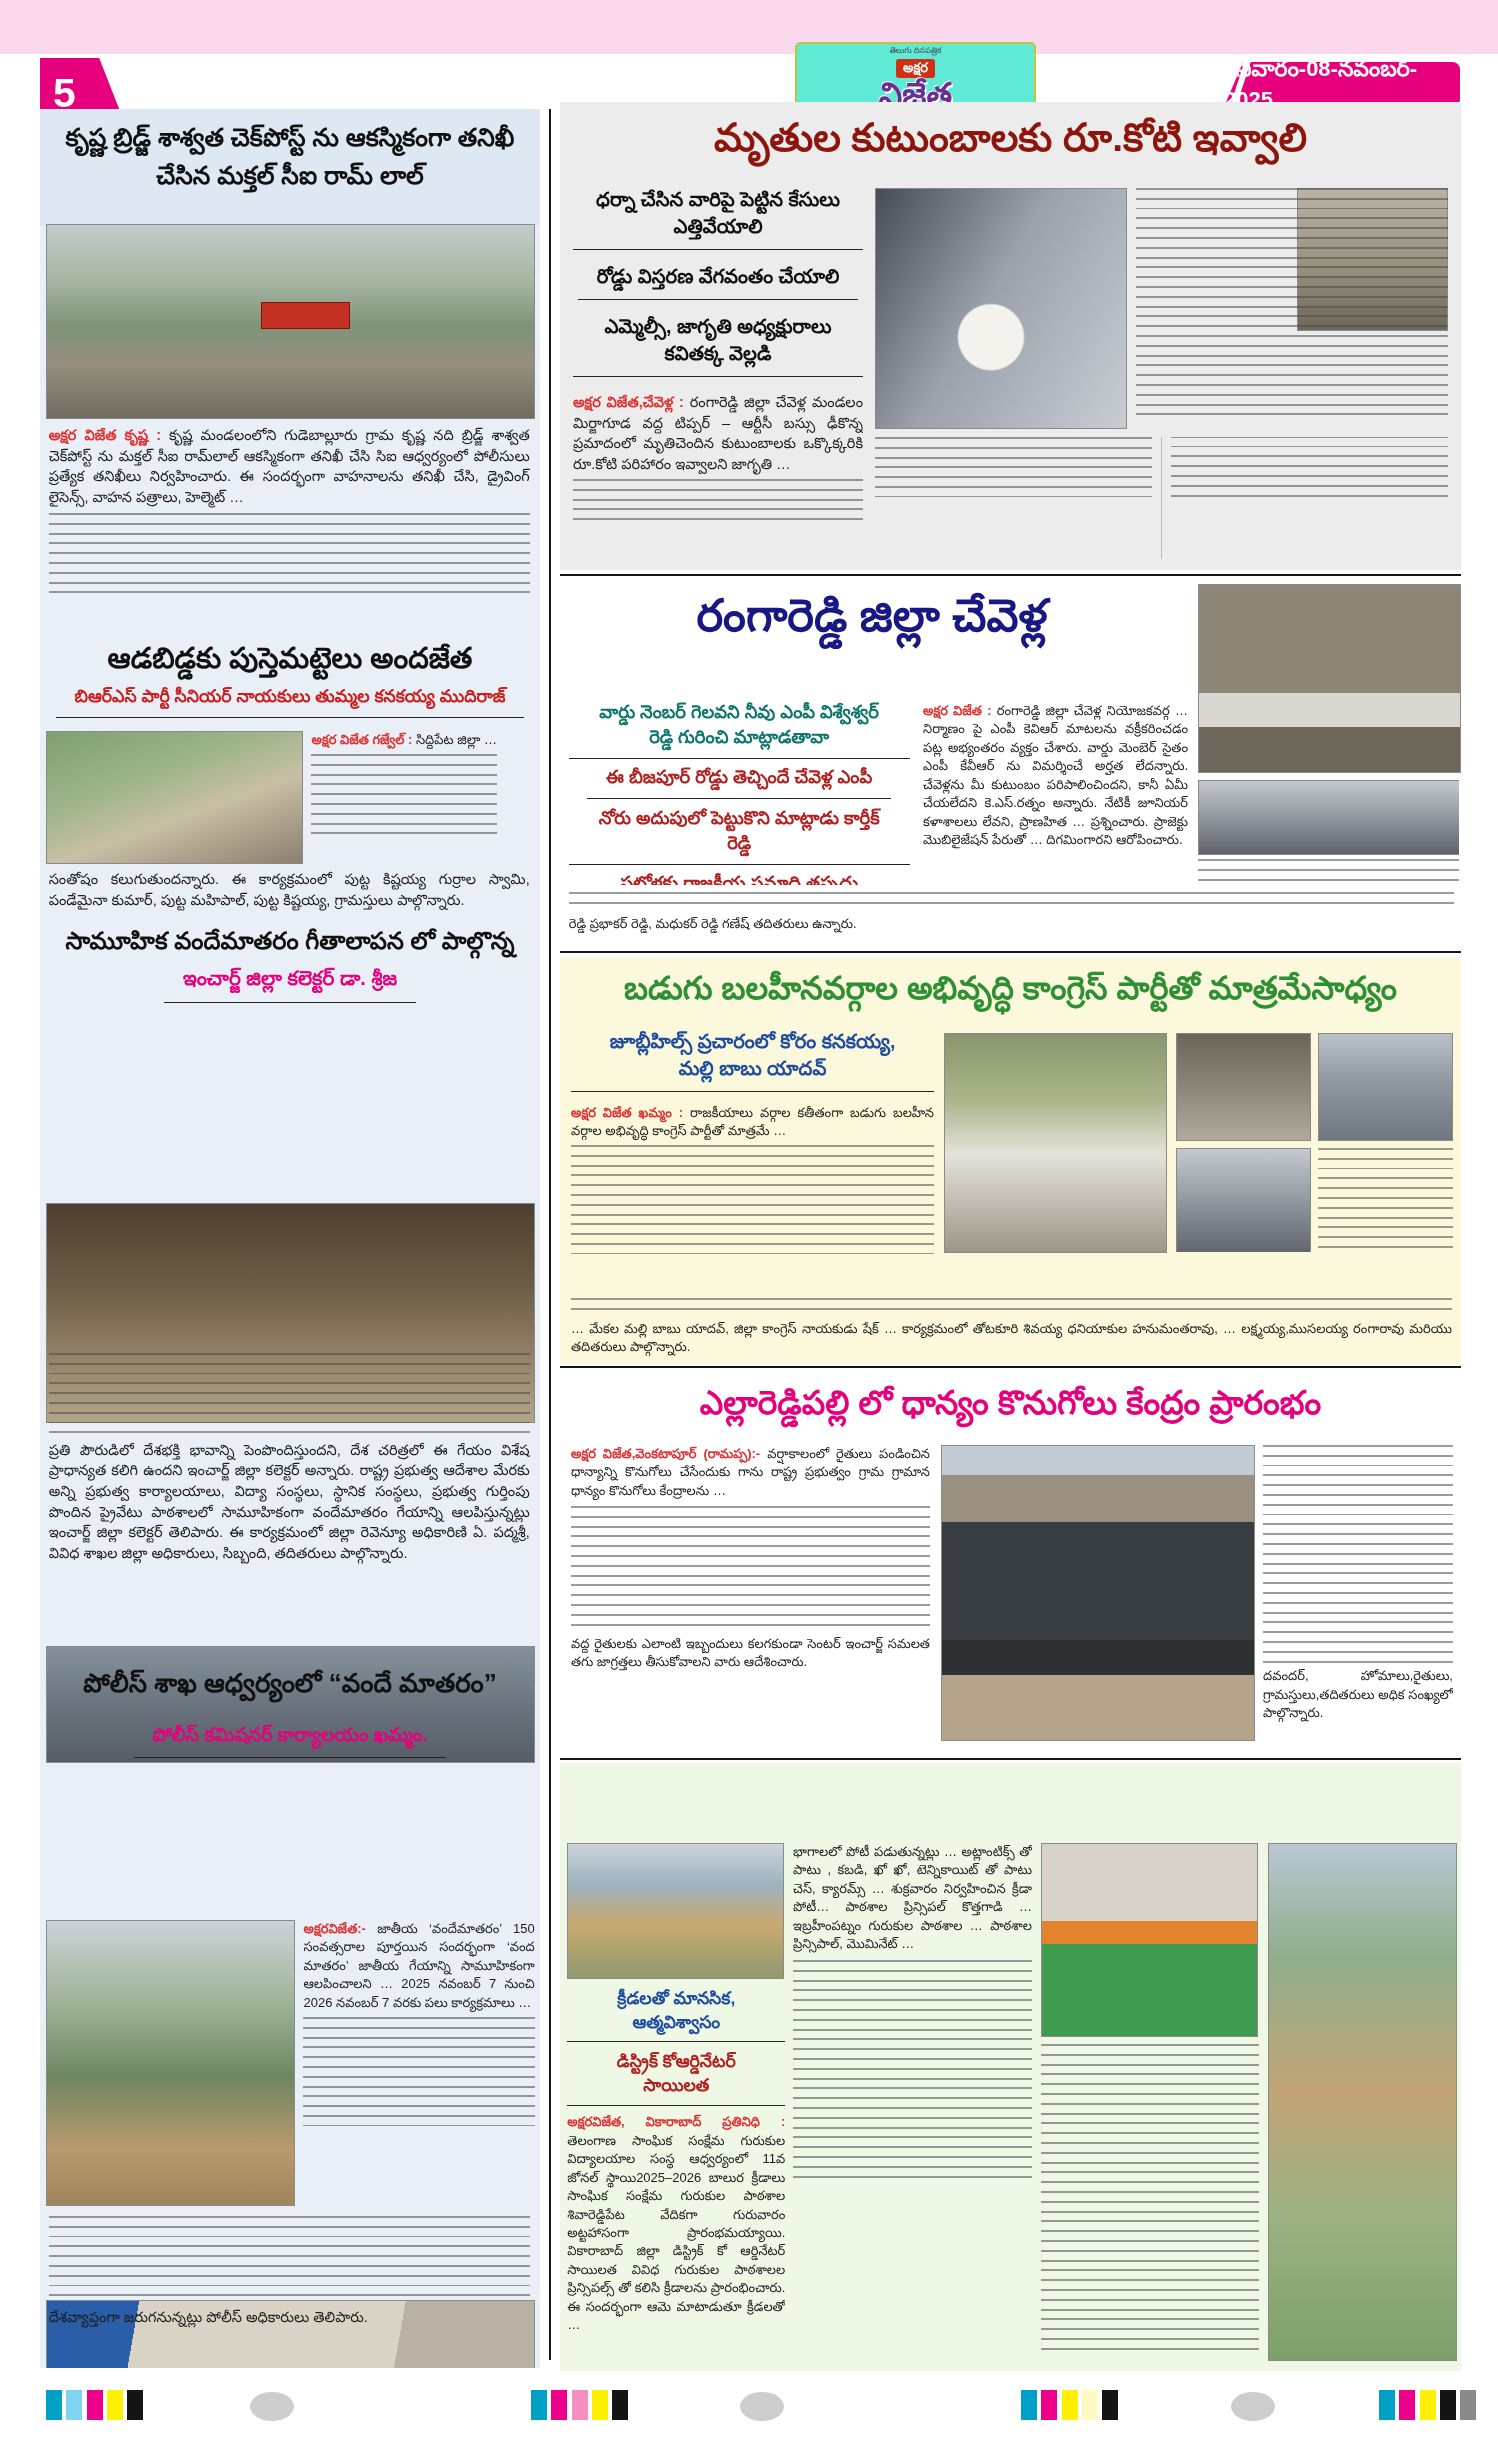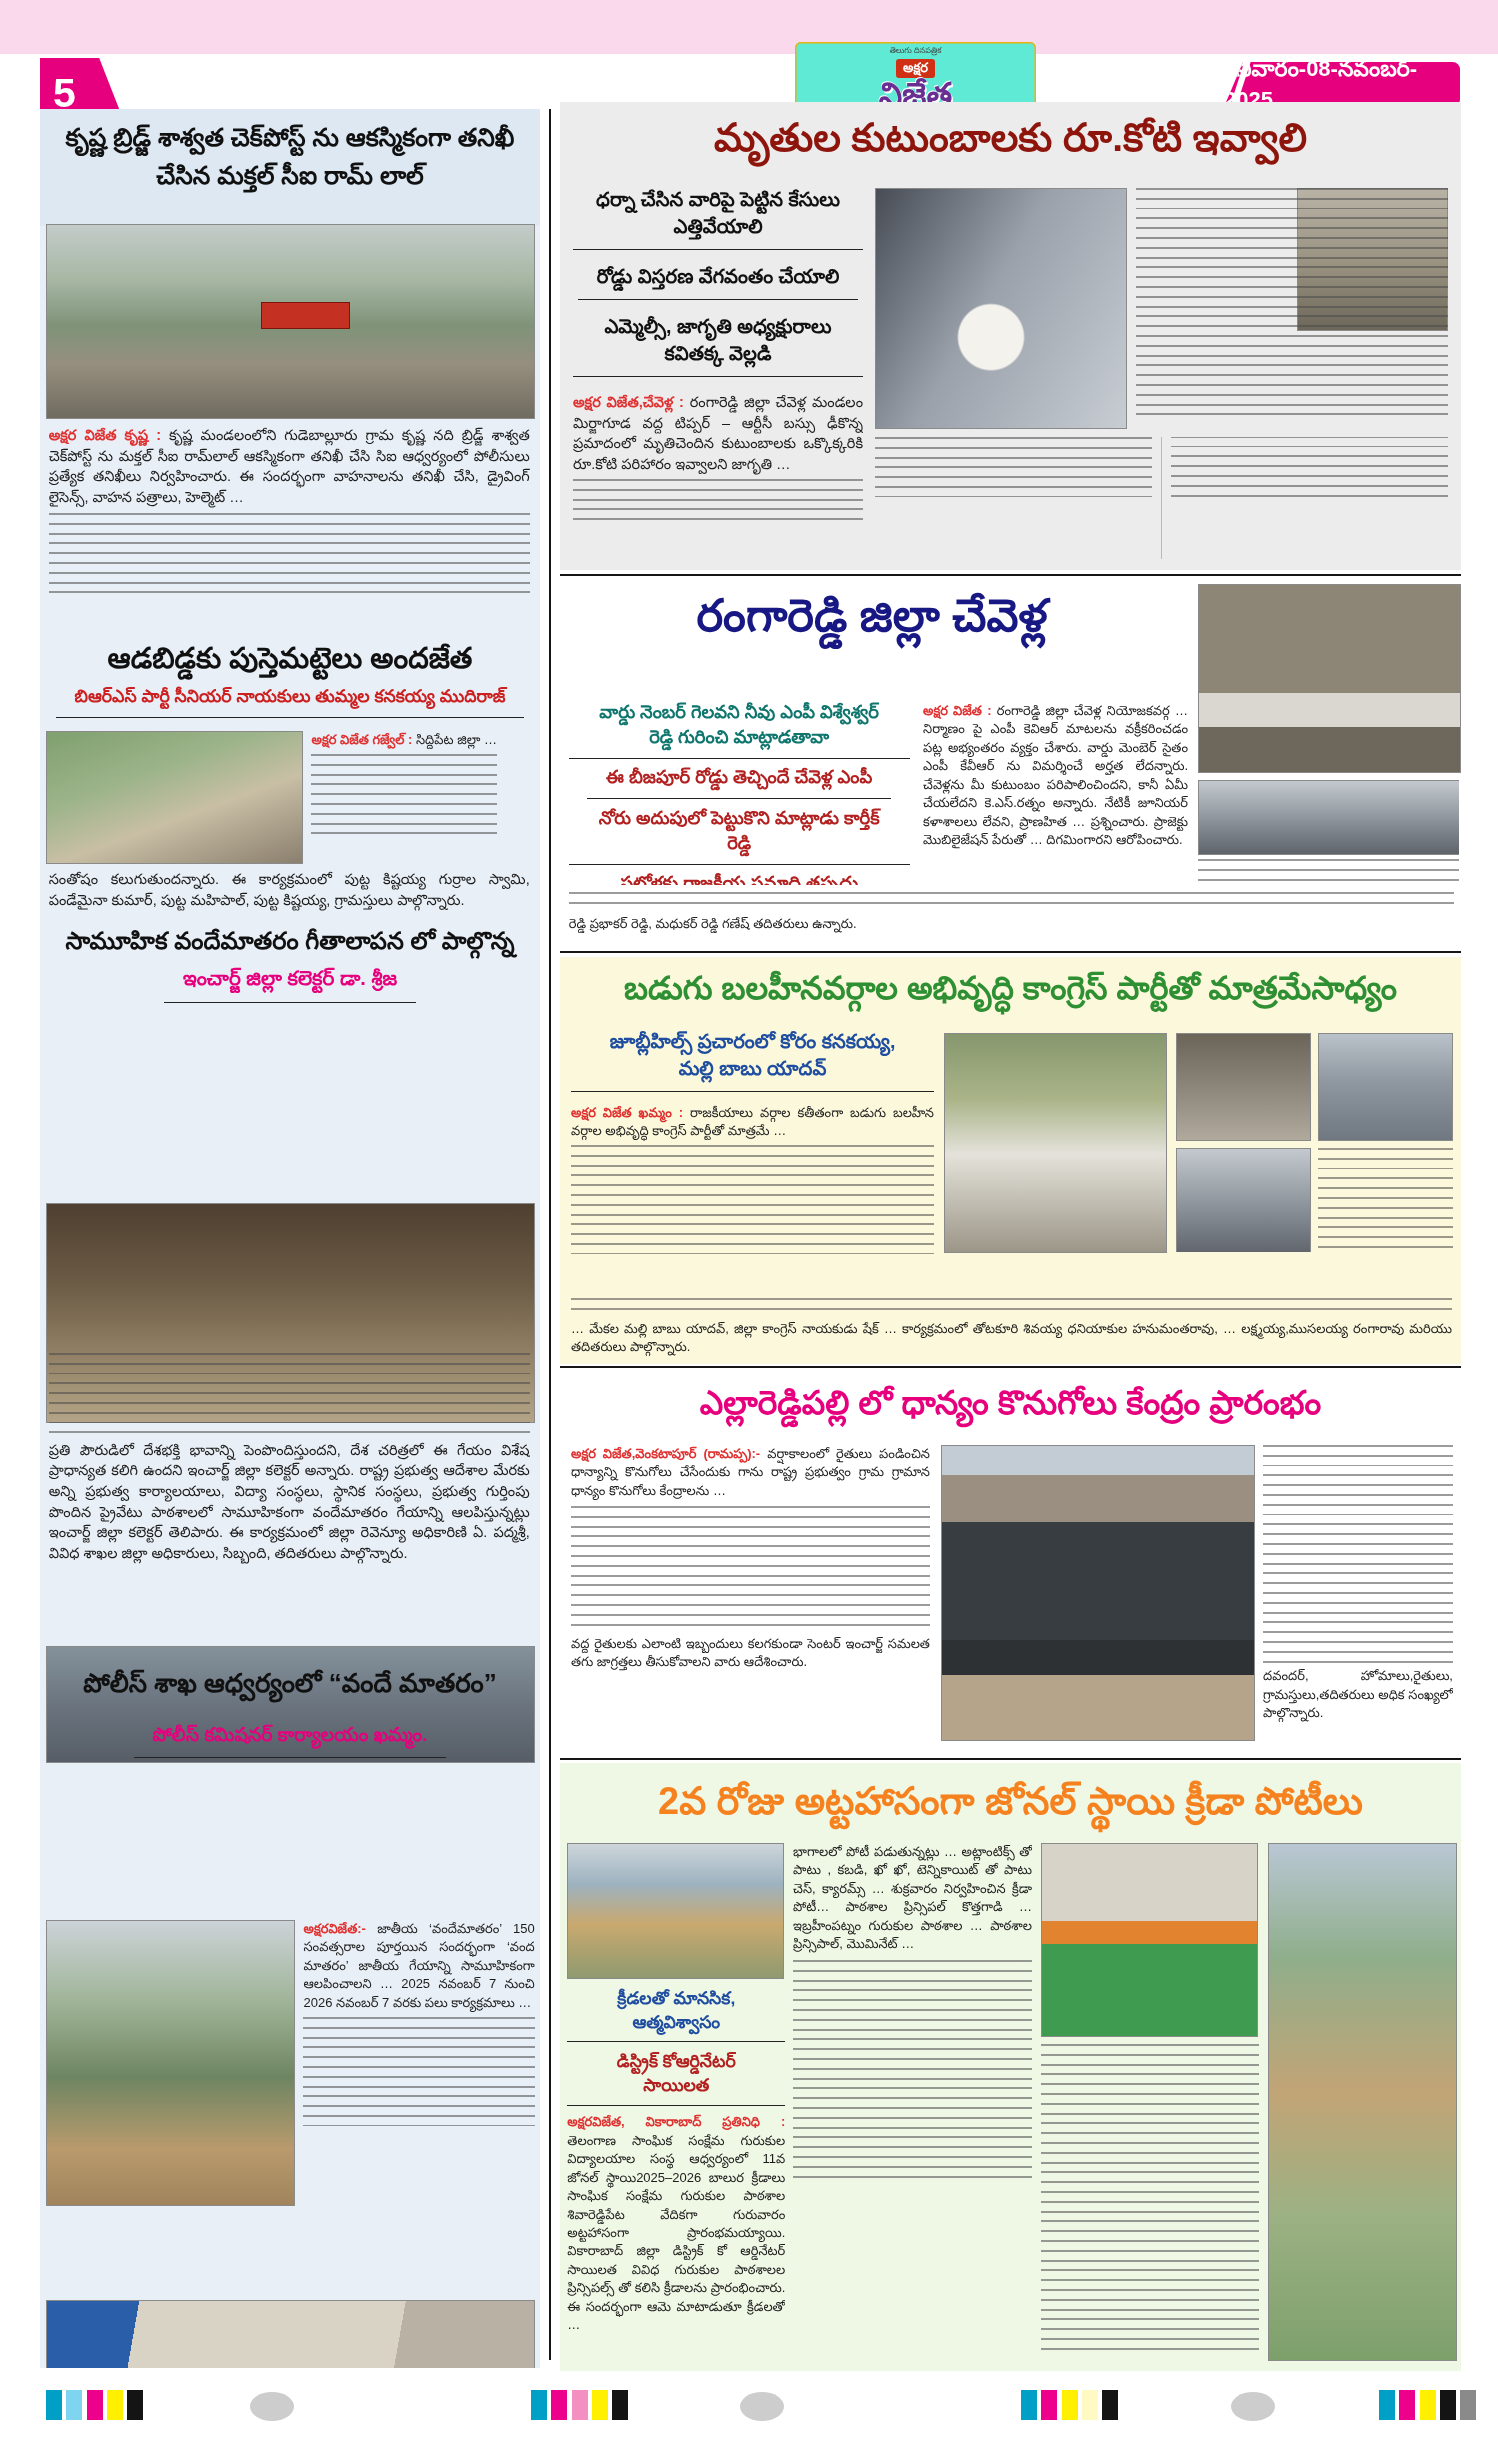--- a/index.html
+++ b/index.html
@@ -120,20 +120,24 @@
     </div>
     <div class="abs photo p-policeoffice" style="left:5.8px;top:1659px;width:487px;height:145px;"></div>
     <div class="abs" style="left:5.8px;top:1811px;width:489px;height:289px;display:flex;gap:8.7px;">
       <div class="photo p-parade" style="width:247px;height:284px;flex:none;"></div>
       <div class="body small">
         <span class="dl">అక్షరవిజేత:-</span>
         <span>జాతీయ ‘వందేమాతరం’ 150 సంవత్సరాల పూర్తయిన సందర్భంగా ‘వంద మాతరం’ జాతీయ గేయాన్ని సామూహికంగా ఆలపించాలని … 2025 నవంబర్ 7 నుంచి 2026 నవంబర్ 7 వరకు పలు కార్యక్రమాలు …</span>
         <div class="fill" style="height:109px;margin-top:4.4px;"></div>
       </div>
     </div>
+    <div class="abs body" style="left:8.7px;top:2107px;width:481px;height:138px;">
+      <div class="fill" style="height:87px;margin-bottom:4.4px;"></div>
+      <span>దేశవ్యాప్తంగా జరుగనున్నట్లు పోలీస్ అధికారులు తెలిపారు.</span>
+    </div>
   </div>
 
   <div class="abs hr" style="left:549px;top:109px;width:1.5px;height:2251px;"></div>
 
   <div class="abs" style="left:560px;top:102px;width:901px;height:468px;background:#ececec;">
     <div class="abs hl" style="left:0;top:7.3px;width:901px;height:73px;font-size:39px;color:#8d150c;">మృతుల కుటుంబాలకు రూ.కోటి ఇవ్వాలి</div>
     <div class="abs" style="left:13px;top:86px;width:290px;height:200px;">
       <div class="sub" style="font-size:19.6px;margin-bottom:14.5px;"><span class="in">ధర్నా చేసిన వారిపై పెట్టిన కేసులు ఎత్తివేయాలి</span></div>
       <div class="sub" style="font-size:19.6px;margin-bottom:14.5px;"><span class="in">రోడ్డు విస్తరణ వేగవంతం చేయాలి</span></div>
       <div class="sub" style="font-size:19.6px;"><span class="in">ఎమ్మెల్సీ, జాగృతి అధ్యక్షురాలు కవితక్క వెల్లడి</span></div>
@@ -216,21 +220,20 @@
     <div class="abs photo p-paddy" style="left:381px;top:73px;width:312px;height:294px;"></div>
     <div class="abs body small" style="left:703px;top:73px;width:190px;height:299px;">
       <div class="fill" style="height:218px;margin-bottom:4.4px;"></div>
       <span>దవందర్, హోమాలు,రైతులు, గ్రామస్తులు,తదితరులు అధిక సంఖ్యలో పాల్గొన్నారు.</span>
     </div>
   </div>
 
   <div class="abs hr" style="left:560px;top:1758px;width:901px;height:1.5px;"></div>
 
   <div class="abs" style="left:560px;top:1763px;width:901px;height:608px;background:#eff7e5;">
-    <div class="abs hl" style="left:0;top:10px;width:901px;height:62px;font-size:38px;color:#f5821f;">2వ రోజు అట్టహాసంగా జోనల్ స్థాయి క్రీడా పోటీలు</div>
     <div class="abs" style="left:7.3px;top:80px;width:218px;height:519px;">
       <div class="photo p-sport1" style="width:215px;height:134px;margin-bottom:8.7px;"></div>
       <div class="sub" style="font-size:17.4px;color:#1f4da0;margin-bottom:8.7px;"><span class="in" style="padding-bottom:5.8px;">క్రీడలతో మానసిక, ఆత్మవిశ్వాసం</span></div>
       <div class="sub" style="font-size:17.4px;color:#b32020;margin-bottom:7.3px;"><span class="in" style="padding-bottom:5.8px;">డిస్ట్రిక్  కోఆర్డినేటర్ సాయిలత</span></div>
       <div class="body small">
         <span class="dl">అక్షరవిజేత, వికారాబాద్ ప్రతినిధి :</span>
         <span>తెలంగాణ సాంఘిక సంక్షేమ గురుకుల విద్యాలయాల సంస్థ ఆధ్వర్యంలో 11వ జోనల్ స్థాయి2025–2026 బాలుర క్రీడాలు సాంఘిక సంక్షేమ గురుకుల పాఠశాల శివారెడ్డిపేట వేదికగా గురువారం అట్టహాసంగా ప్రారంభమయ్యాయి. వికారాబాద్ జిల్లా డిస్ట్రిక్ కో ఆర్డినేటర్ సాయిలత వివిధ గురుకుల పాఠశాలల ప్రిన్సిపల్స్ తో కలిసి క్రీడాలను ప్రారంభించారు. ఈ సందర్భంగా ఆమె మాటాడుతూ క్రీడలతో …</span>
       </div>
     </div>
     <div class="abs body small" style="left:233px;top:80px;width:239px;height:519px;">

